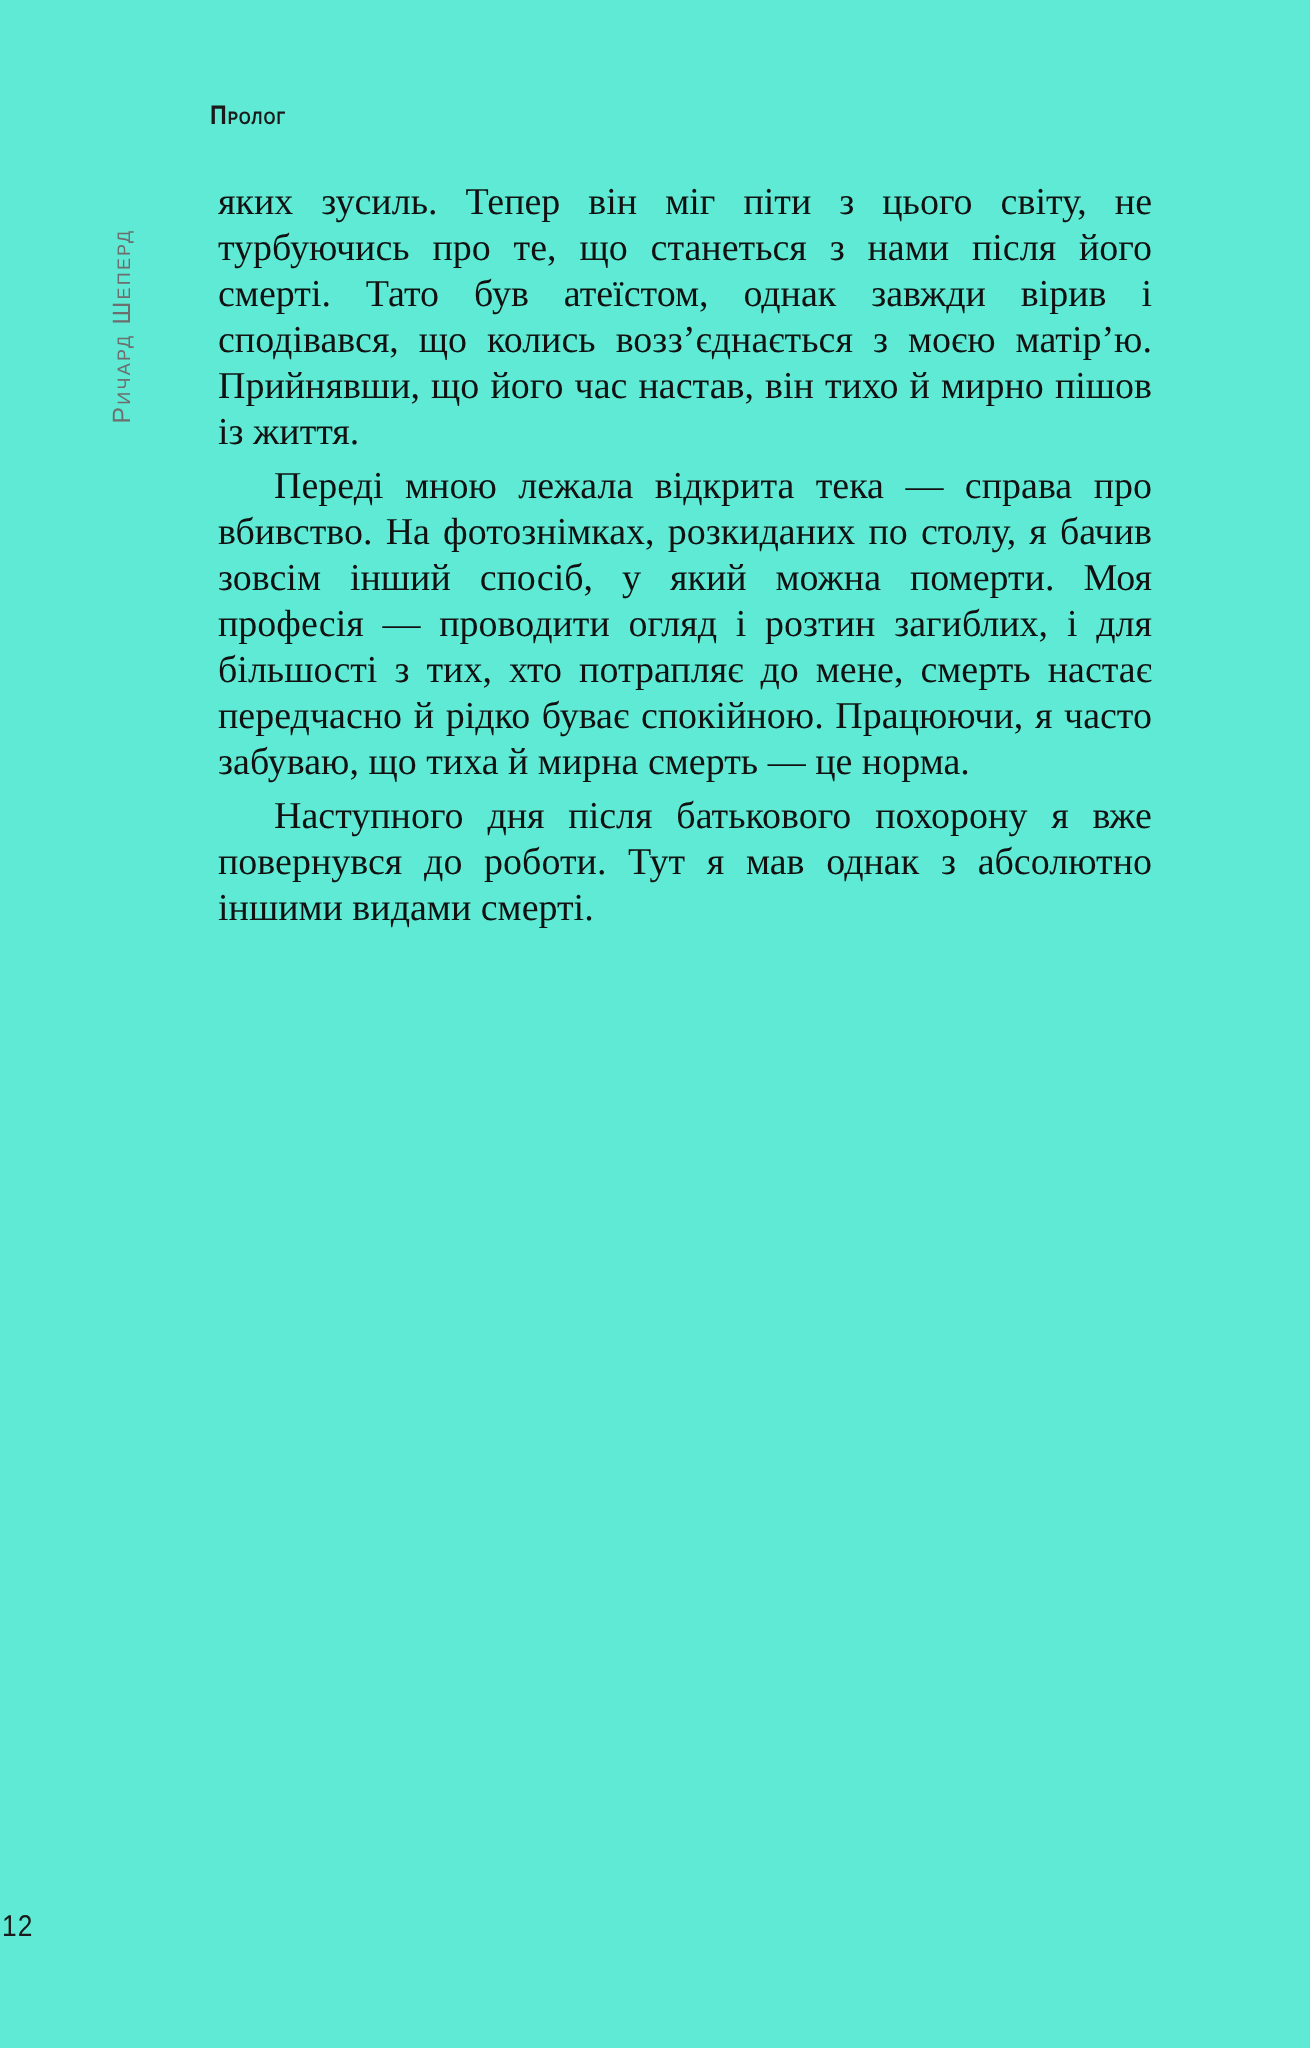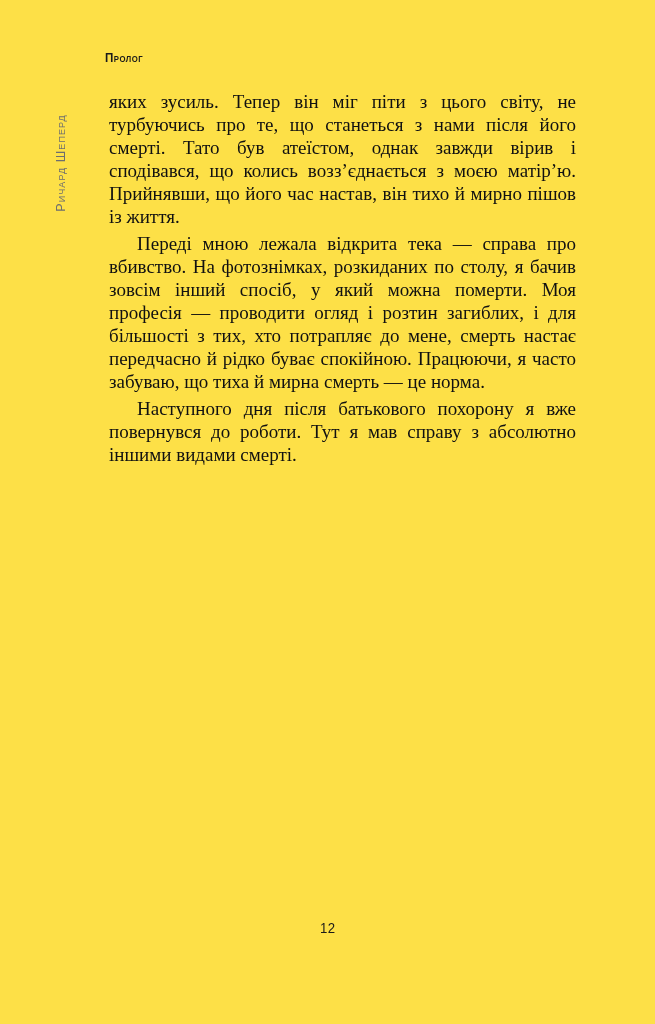--- a/index.html
+++ b/index.html
@@ -13,21 +13,21 @@
     position: relative;
     overflow: hidden;
     font-family: "Liberation Serif", "DejaVu Serif", serif;
     color: #111111;
     -webkit-font-smoothing: antialiased;
   }
 
   .page {
     position: absolute;
     inset: 0;
-    background: #fde047;
+    background: #5eead4;
   }
 
   
   .running-header {
     position: absolute;
     left: 105px;
     top: 50px;
     font-family: "Liberation Sans", "DejaVu Sans", sans-serif;
     font-size: 13.5px;
     font-variant: small-caps;
@@ -83,22 +83,22 @@
   }
   .para.cont {
     text-indent: 0;
   }
 
   
   .folio {
     position: absolute;
     left: 0;
     right: 0;
-    top: 919px;
-    text-align: center;
+    top: 955px;
+    text-align: left;
     font-family: "Liberation Sans", "DejaVu Sans", sans-serif;
     font-size: 15px;
     font-weight: 400;
     letter-spacing: 0.5px;
     color: #1a1a1a;
   }
   .folio span {
     display: inline-block;
     transform: scaleX(0.88);
   }
@@ -110,20 +110,20 @@
 
   <div class="running-header">Пролог</div>
 
   <div class="author-vertical">
     <div class="vtext">Ричард Шеперд</div>
   </div>
 
   <div class="text-column">
     <p class="para cont">яких зусиль. Тепер він міг піти з цього світу, не турбуючись про те, що станеться з нами після його смерті. Тато був атеїстом, однак завжди вірив і сподівався, що колись возз’єднається з моєю матір’ю. Прийнявши, що його час настав, він тихо й мирно пішов із життя.</p>
     <p class="para indent">Переді мною лежала відкрита тека — справа про вбивство. На фотознімках, розкиданих по столу, я бачив зовсім інший спосіб, у який можна померти. Моя професія — проводити огляд і розтин загиблих, і для більшості з тих, хто потрапляє до мене, смерть настає передчасно й рідко буває спокійною. Працюючи, я часто забуваю, що тиха й мирна смерть — це норма.</p>
-    <p class="para indent">Наступного дня після батькового похорону я вже повернувся до роботи. Тут я мав справу з абсолютно іншими видами смерті.</p>
+    <p class="para indent">Наступного дня після батькового похорону я вже повернувся до роботи. Тут я мав однак з абсолютно іншими видами смерті.</p>
   </div>
 
   <div class="folio">
     <span>12</span>
   </div>
 
 </div>
 
 </body></html>

